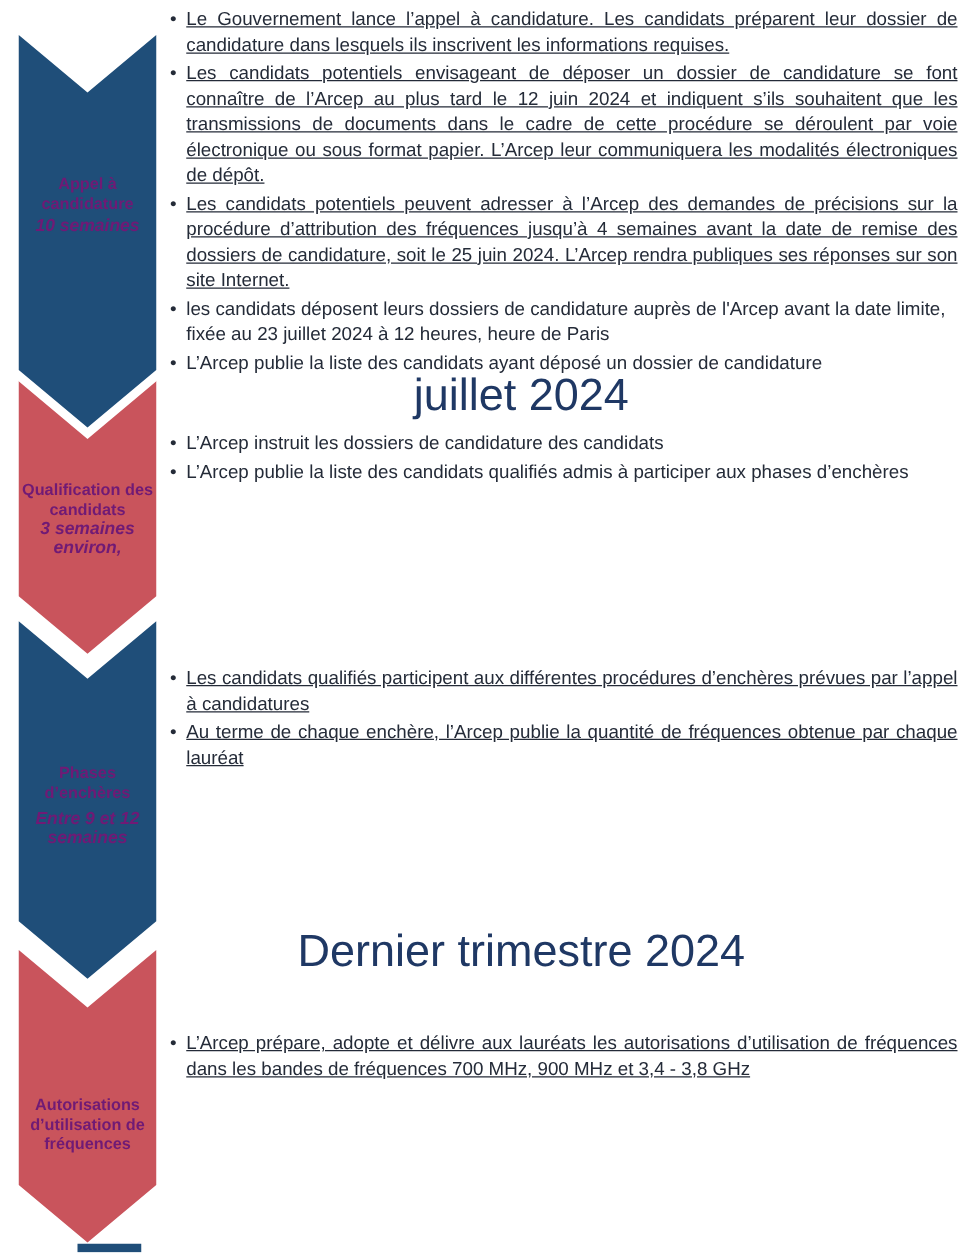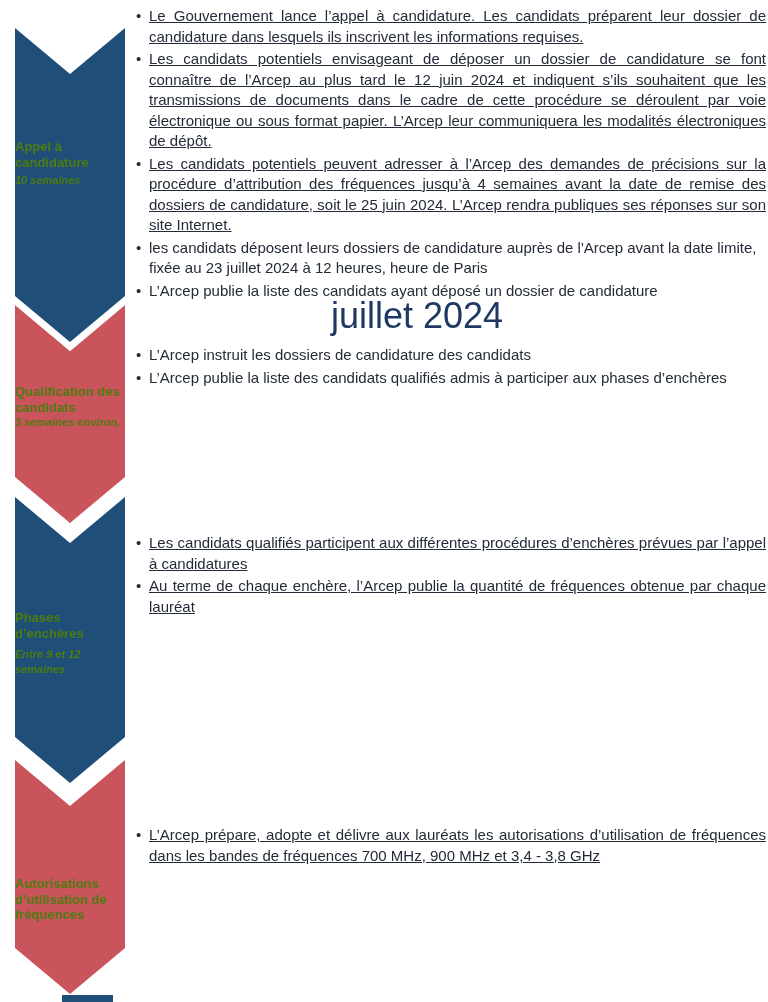--- a/index.html
+++ b/index.html
@@ -13,32 +13,33 @@
   }
   .chevron-col { position: absolute; left: 0; top: 0; }
   .chevron-col polygon { stroke: #ffffff; stroke-width: 14; stroke-linejoin: miter; stroke-miterlimit: 10; paint-order: stroke; }
   .ch-blue { fill: var(--blue); }
   .ch-red  { fill: var(--red); }
 
   .stage-label {
     position: absolute;
     left: 15px;
     width: 110px;
-    color: #4d7c0f;
+    text-align: center;
+    color: #701a75;
     z-index: 3;
   }
   .stage-name {
     font-weight: bold;
     font-size: 13px;
     line-height: 15.5px;
   }
   .stage-duration {
     font-weight: bold;
     font-style: italic;
-    font-size: 11px;
+    font-size: 14px;
     line-height: 14.5px;
     margin-top: 3px;
   }
 
   .sec {
     position: absolute;
     left: 136px;
     width: 630px;
     color: var(--body_text);
     font-size: 15px;
@@ -134,20 +135,21 @@
     <div class="bullet justify">
       <span class="dot">•</span>
       <p>Les candidats qualifiés participent aux différentes procédures d’enchères prévues par l’appel à candidatures</p>
     </div>
     <div class="bullet justify">
       <span class="dot">•</span>
       <p>Au terme de chaque enchère, l’Arcep publie la quantité de fréquences obtenue par chaque lauréat</p>
     </div>
   </section>
 
+  <h2 class="timeline-heading" style="top:744px">Dernier trimestre 2024</h2>
 
   <section class="sec" style="top:825px">
     <div class="bullet justify">
       <span class="dot">•</span>
       <p>L’Arcep prépare, adopte et délivre aux lauréats les autorisations d’utilisation de fréquences dans les bandes de fréquences 700 MHz, 900 MHz et 3,4 - 3,8 GHz</p>
     </div>
   </section>
 
 </div>
 

